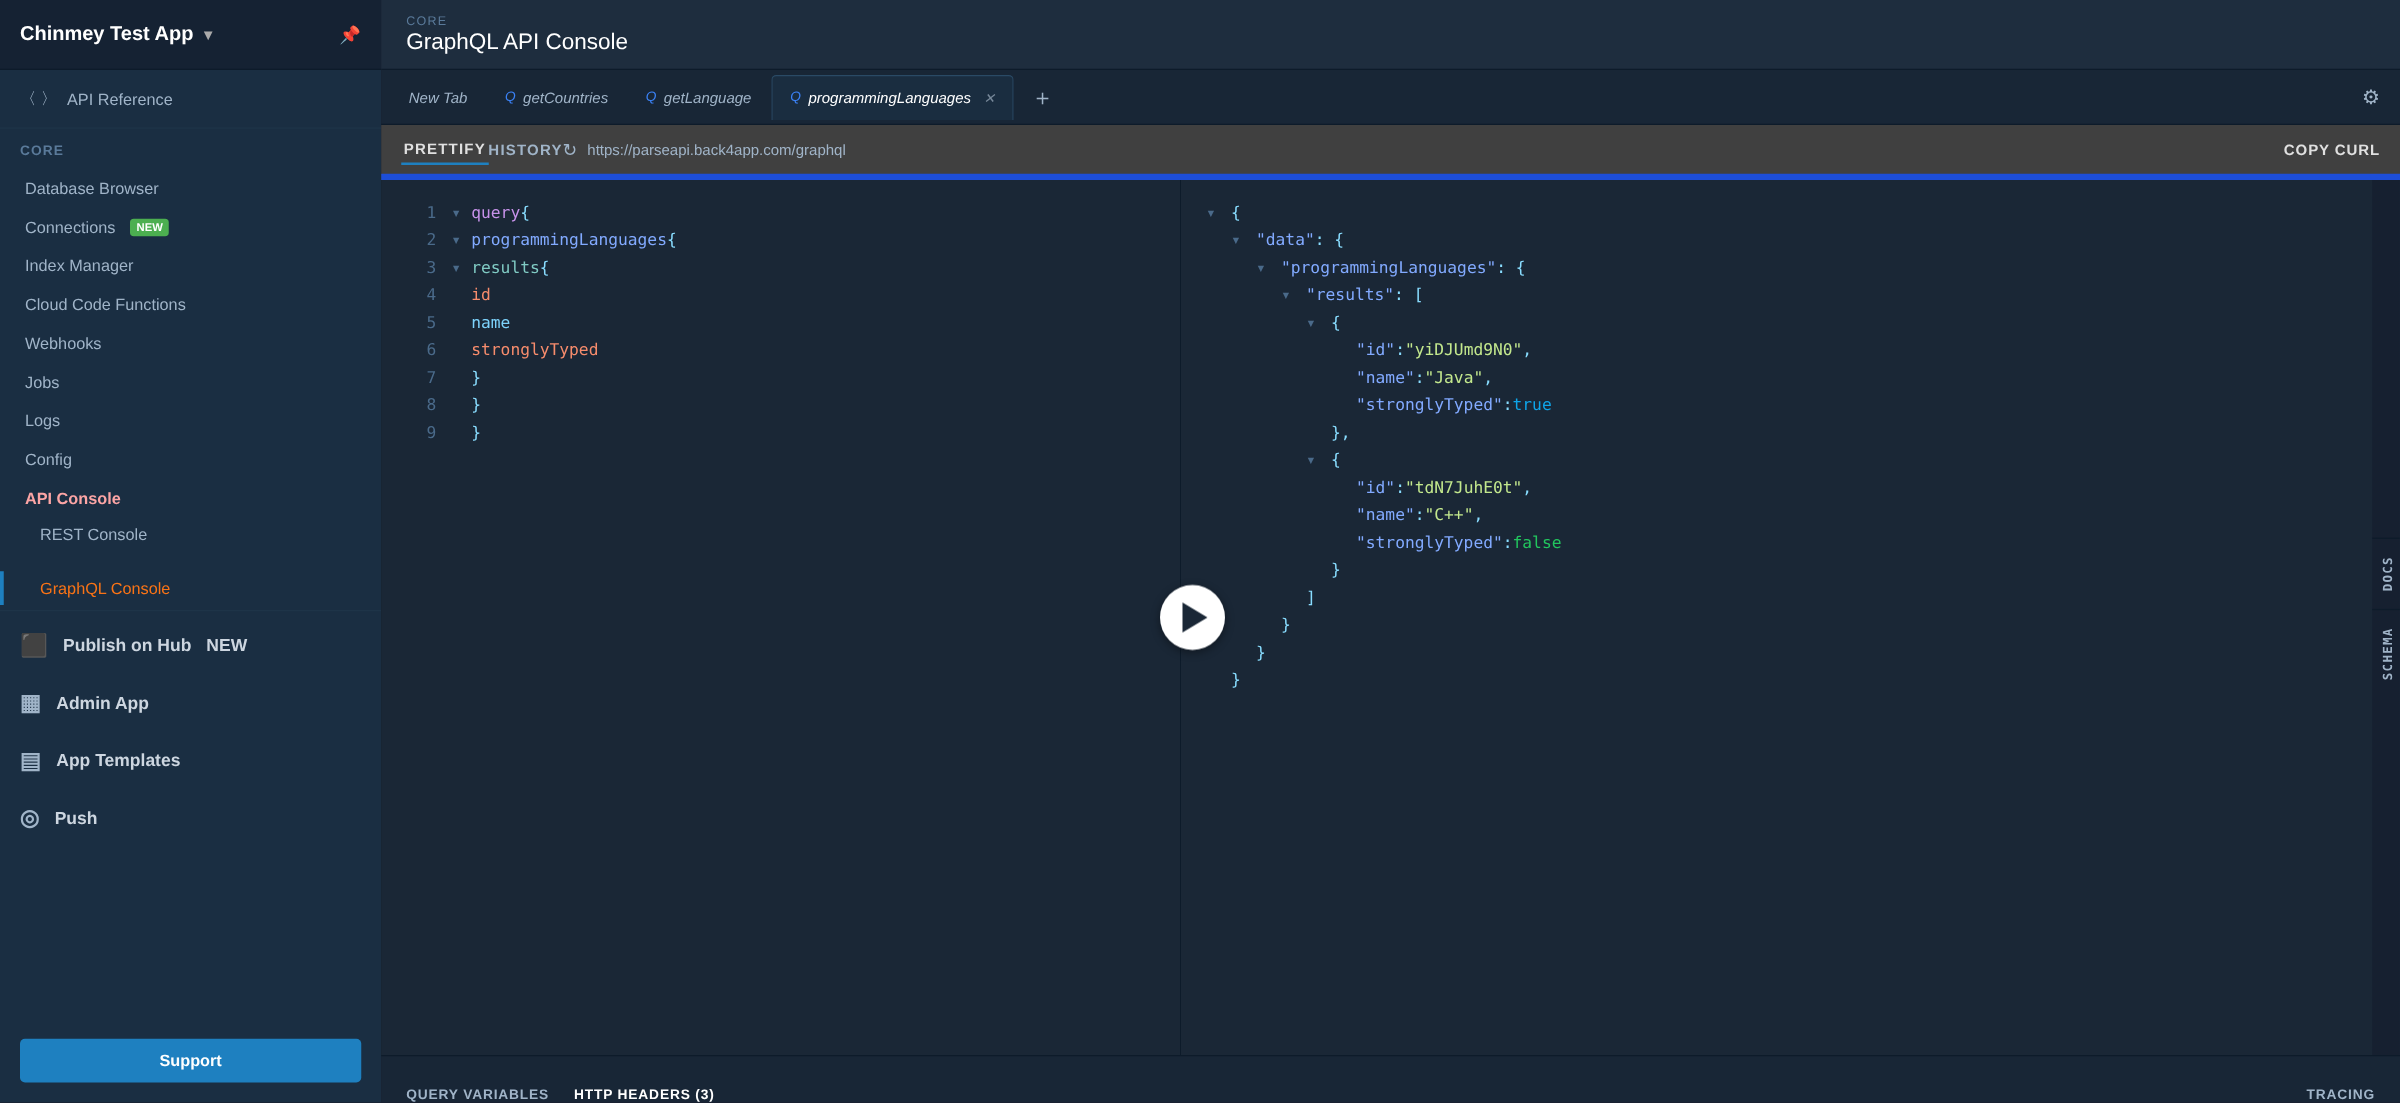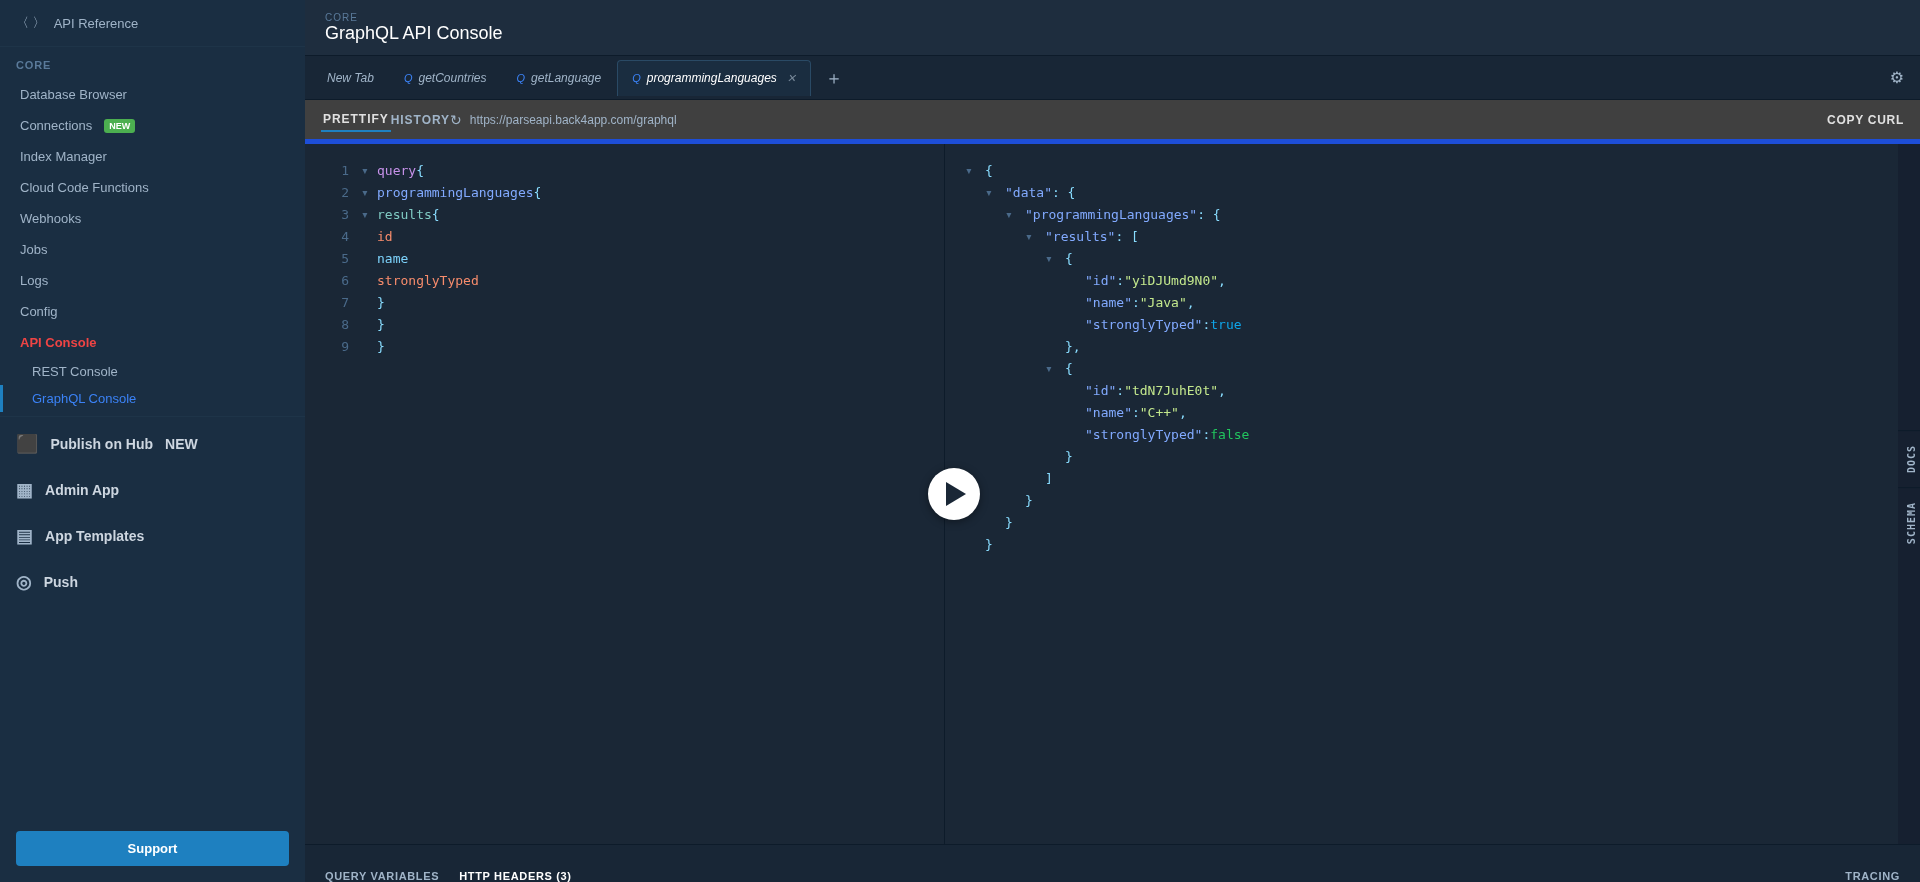--- a/index.html
+++ b/index.html
@@ -61,44 +61,45 @@
 
     .sidebar-item {
       padding: 8px 16px 8px 20px;
       font-size: 13px;
       color: #a0b4c8;
       cursor: pointer;
       display: flex;
       align-items: center;
       gap: 8px;
     }
-    .sidebar-item.selected { color: #ef4444; font-weight: 600; }
+    .sidebar-item.selected { color: #fca5a5; font-weight: 600; }
 
     .sidebar-item .new-badge {
       background: #4caf50;
       color: #fff;
       font-size: 9px;
       font-weight: 700;
       padding: 2px 5px;
       border-radius: 3px;
       margin-left: 4px;
     }
 
     .sidebar-sub-item {
       padding: 6px 16px 6px 32px;
       font-size: 13px;
       color: #a0b4c8;
       cursor: pointer;
       display: flex;
       align-items: center;
     }
     .sidebar-sub-item.active {
-      color: #3b82f6;
+      color: #f97316;
       border-left: 3px solid #1e80c0;
       padding-left: 29px;
+      margin-top: 16px;
     }
 
     .sidebar-section-divider {
       border: none;
       border-top: 1px solid #1e3448;
       margin: 4px 0;
     }
 
     .sidebar-nav-item {
       padding: 12px 16px;
@@ -395,20 +396,27 @@
       font-size: 11px;
       font-weight: 600;
       letter-spacing: 0.06em;
       cursor: pointer;
     }
   </style>
 </head>
 <body>
 
 <div id="sidebar">
+  <div id="sidebar-header">
+    <div id="app-title">
+      <span>Chinmey Test App</span>
+      <span class="chevron">▼</span>
+    </div>
+    <span id="pin-icon">📌</span>
+  </div>
 
   <div id="api-reference">
     <span style="color:#a0b4c8; font-size:13px;">〈 〉</span>
     <span>API Reference</span>
   </div>
 
   <div>
     <div class="sidebar-section-header">
       <span>Core</span>
     </div>

